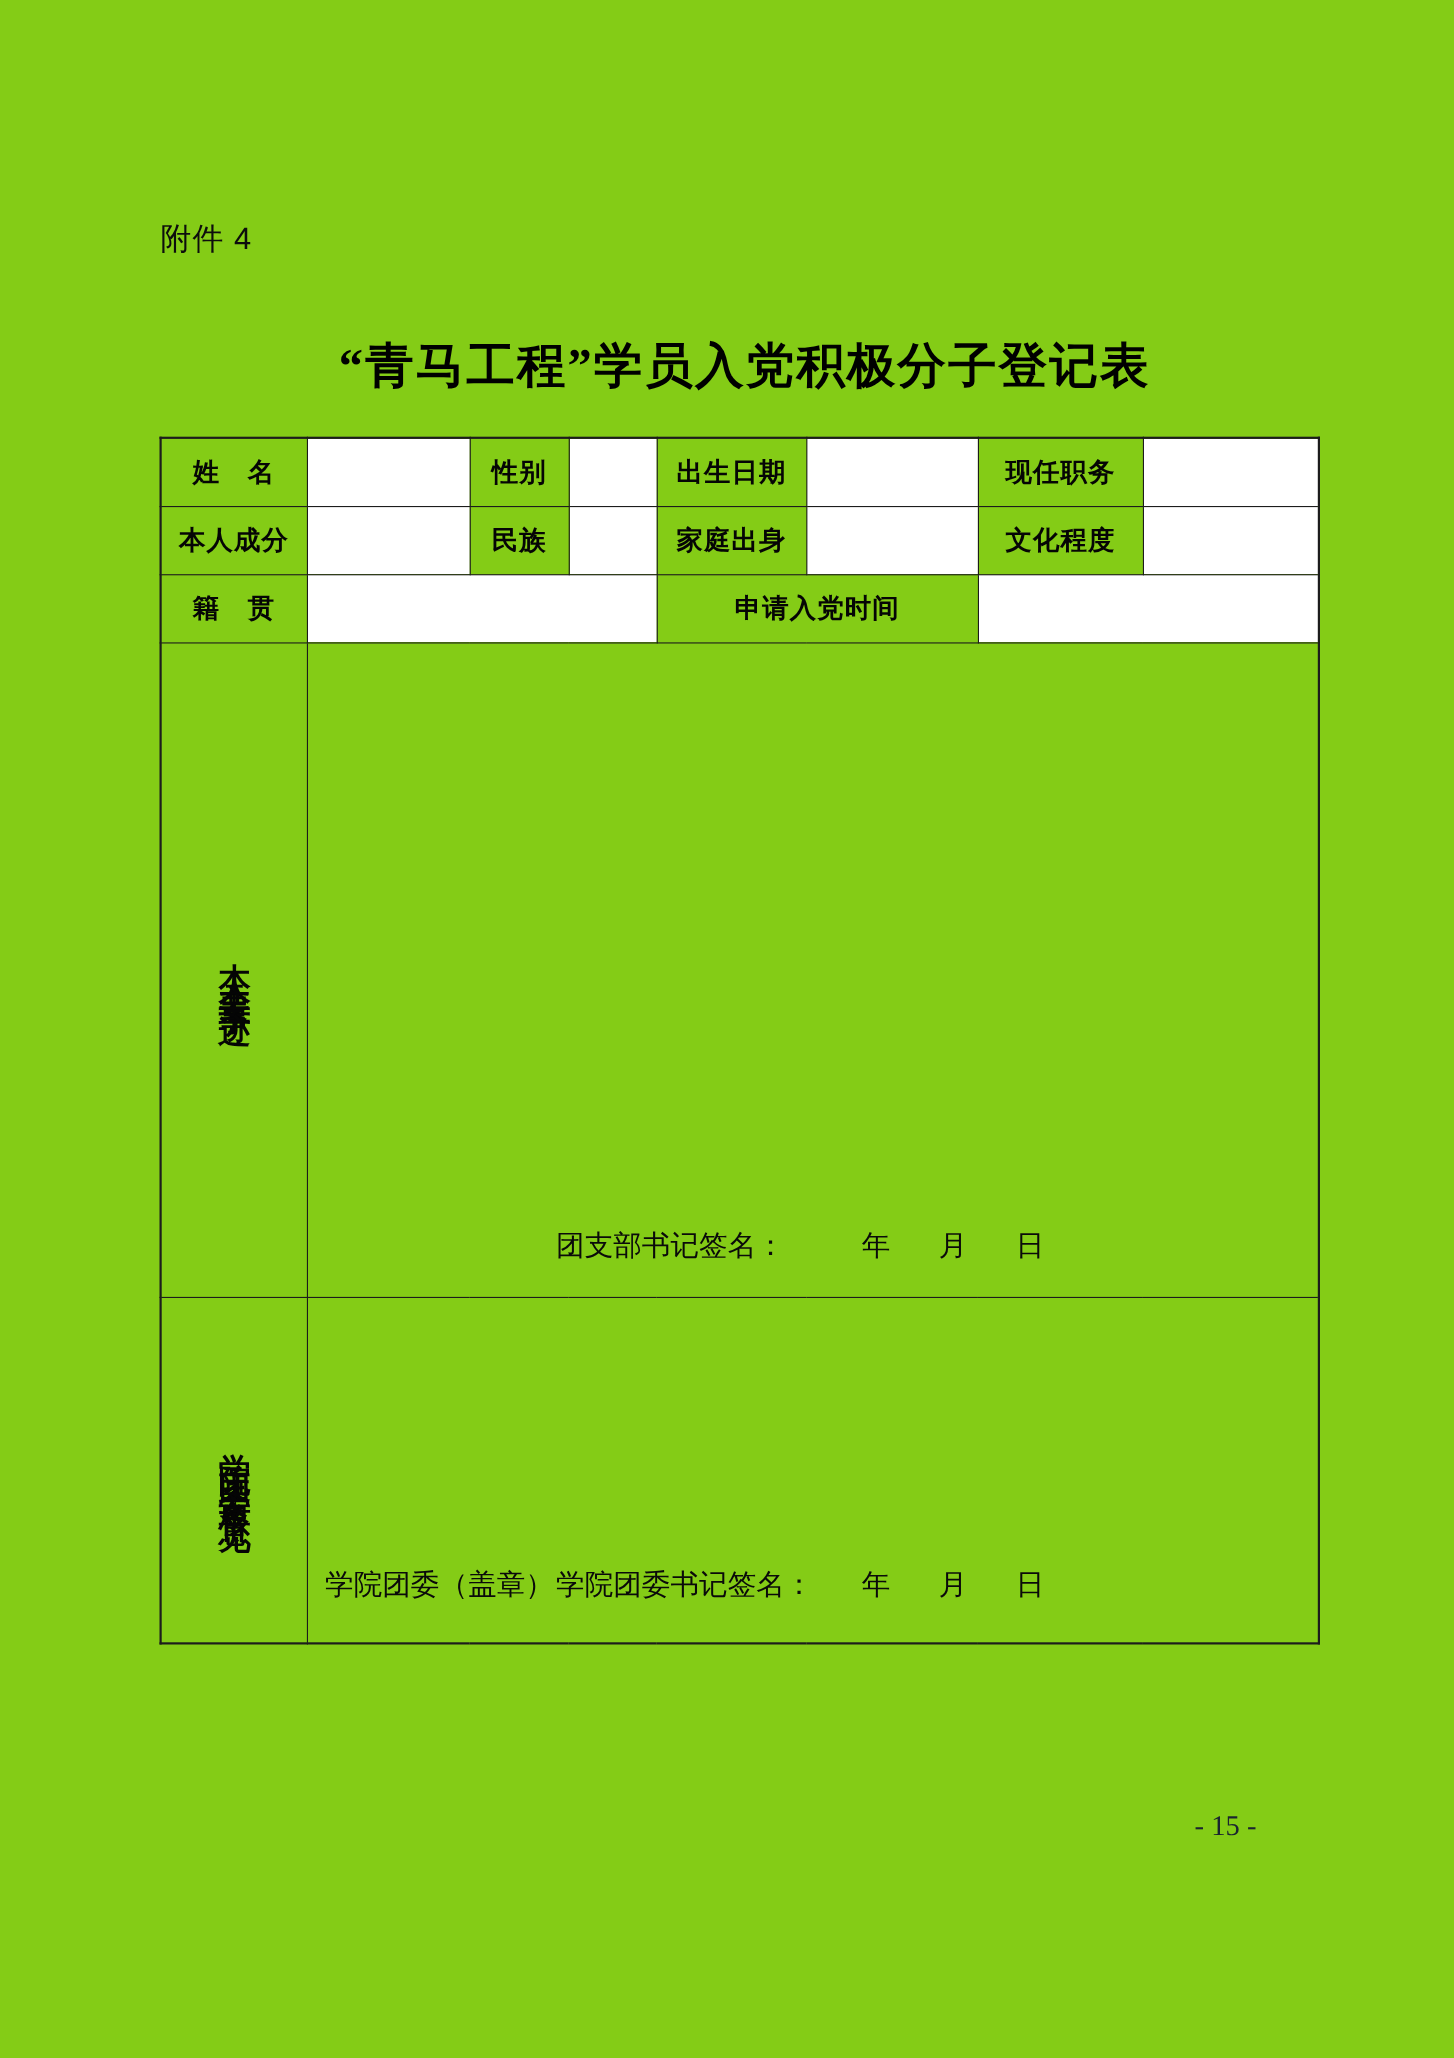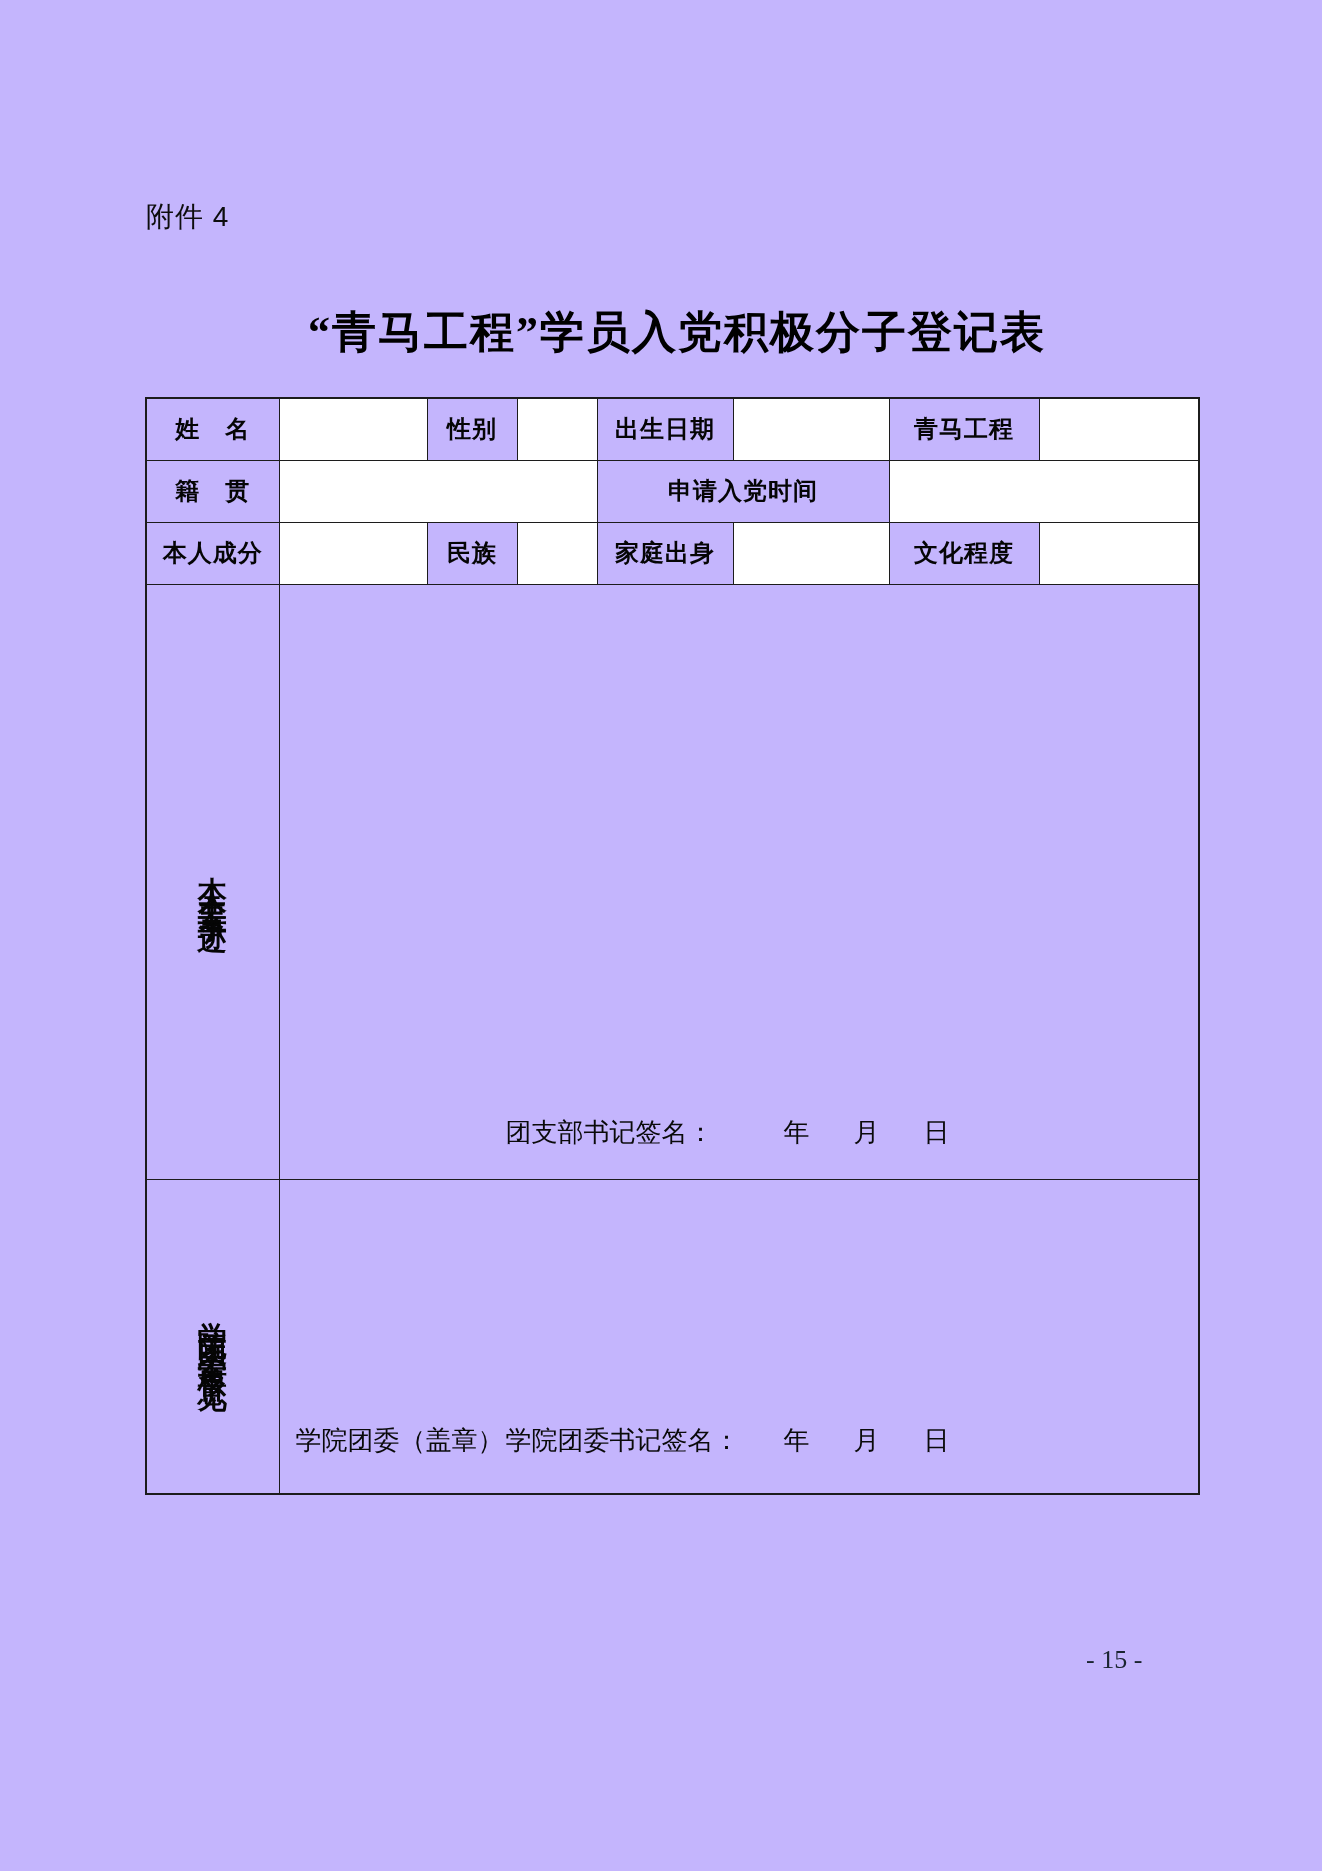--- a/index.html
+++ b/index.html
@@ -1,20 +1,20 @@
 <!DOCTYPE html>
 <html><head>
 <meta charset="utf-8">
 <style>
   * { margin:0; padding:0; box-sizing:border-box; }
   html,body { background:#ffffff; }
   .page {
     position:relative;
     width:1322px; height:1871px;
-    background:#c4b5fd;
+    background:#84cc16;
     color:#111;
     font-family:"Liberation Serif", serif;
     overflow:hidden;
   }
   .attachment {
     position:absolute; top:198px; left:146px;
     font-family:"Liberation Sans", sans-serif;
     font-size:28px; font-weight:500; color:#0d0d0d;
     letter-spacing:1px;
   }
@@ -106,40 +106,40 @@
     </colgroup>
 
     <tbody>
         <tr class="r-small">
       <td class="lbl">姓　名</td>
       <td class="val"></td>
       <td class="lbl">性别</td>
       <td class="val"></td>
       <td class="lbl">出生日期</td>
       <td class="val"></td>
-      <td class="lbl">青马工程</td>
+      <td class="lbl">现任职务</td>
       <td class="val"></td>
-    </tr>
-
-    <tr class="r-small">
-      <td class="lbl">籍　贯</td>
-      <td class="val" colspan="3"></td>
-      <td class="lbl" colspan="2">申请入党时间</td>
-      <td class="val" colspan="2"></td>
     </tr>
 
     <tr class="r-small">
       <td class="lbl">本人成分</td>
       <td class="val"></td>
       <td class="lbl">民族</td>
       <td class="val"></td>
       <td class="lbl">家庭出身</td>
       <td class="val"></td>
       <td class="lbl">文化程度</td>
       <td class="val"></td>
+    </tr>
+
+    <tr class="r-small">
+      <td class="lbl">籍　贯</td>
+      <td class="val" colspan="3"></td>
+      <td class="lbl" colspan="2">申请入党时间</td>
+      <td class="val" colspan="2"></td>
     </tr>
 
 
     <tr class="r-deeds">
       <td class="vlbl">
         <span class="vtext">本人主要事迹</span>
       </td>
       <td class="bigcell" colspan="7">
         <div></div>
         <div class="sigline deeds-sigline">

